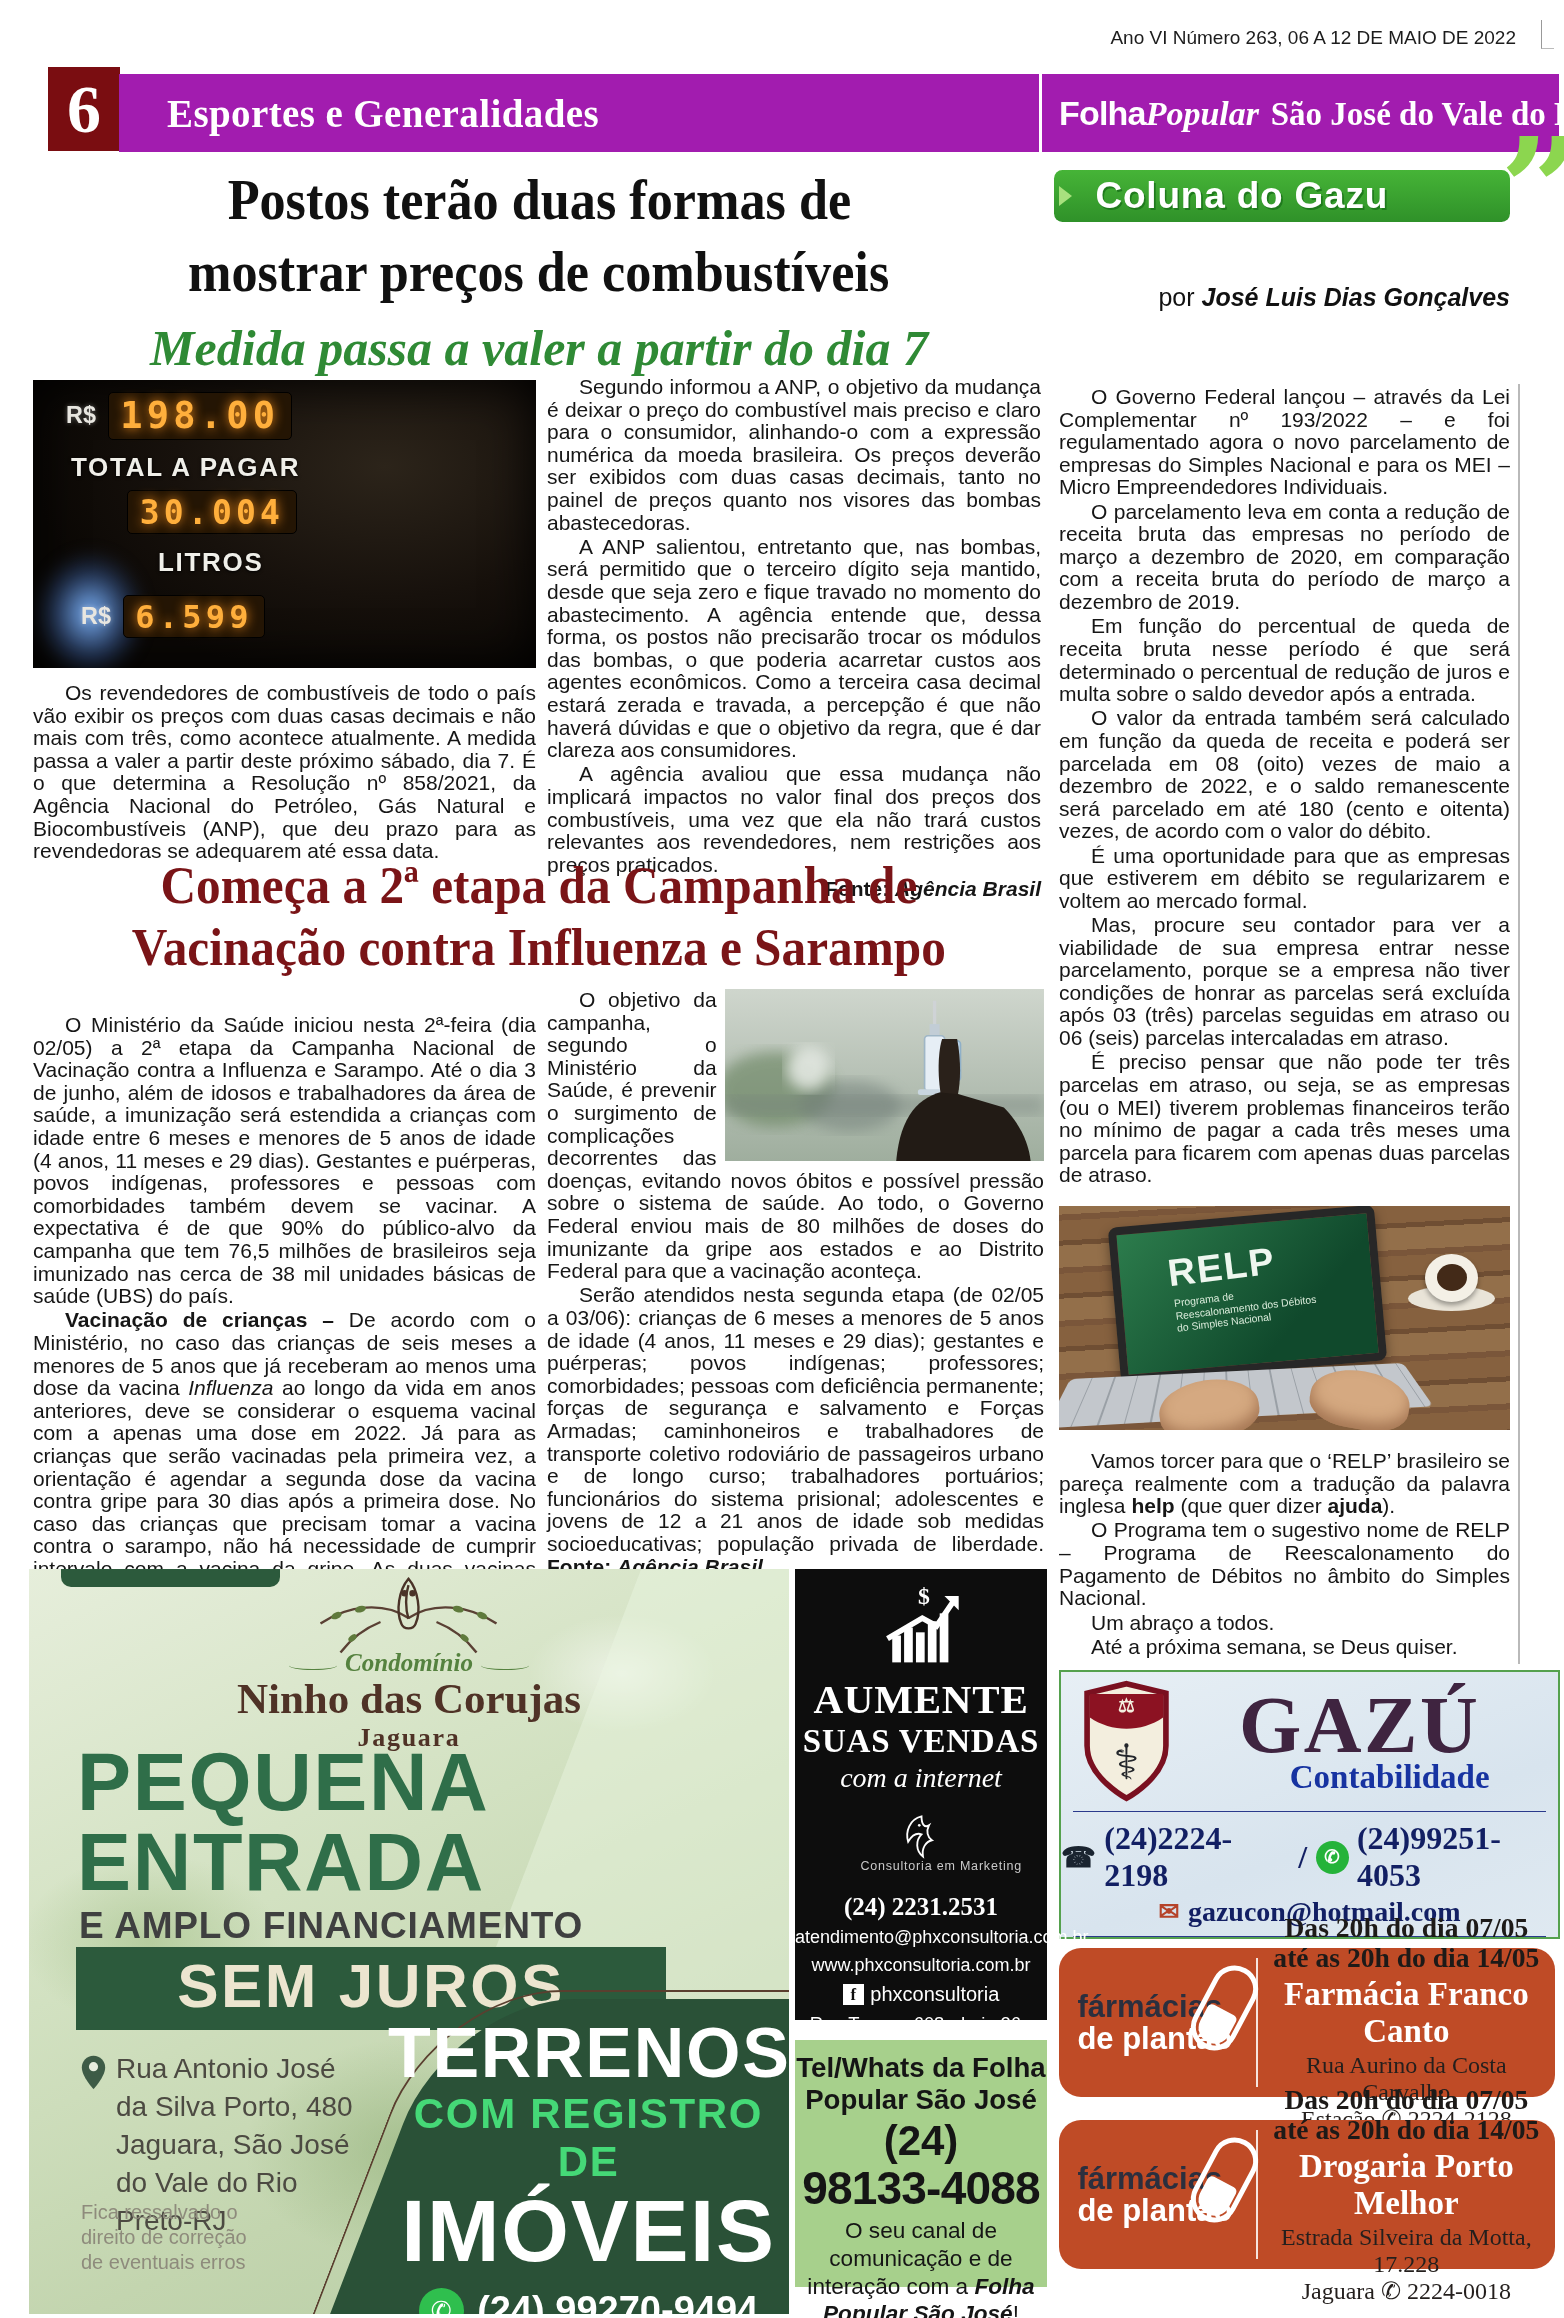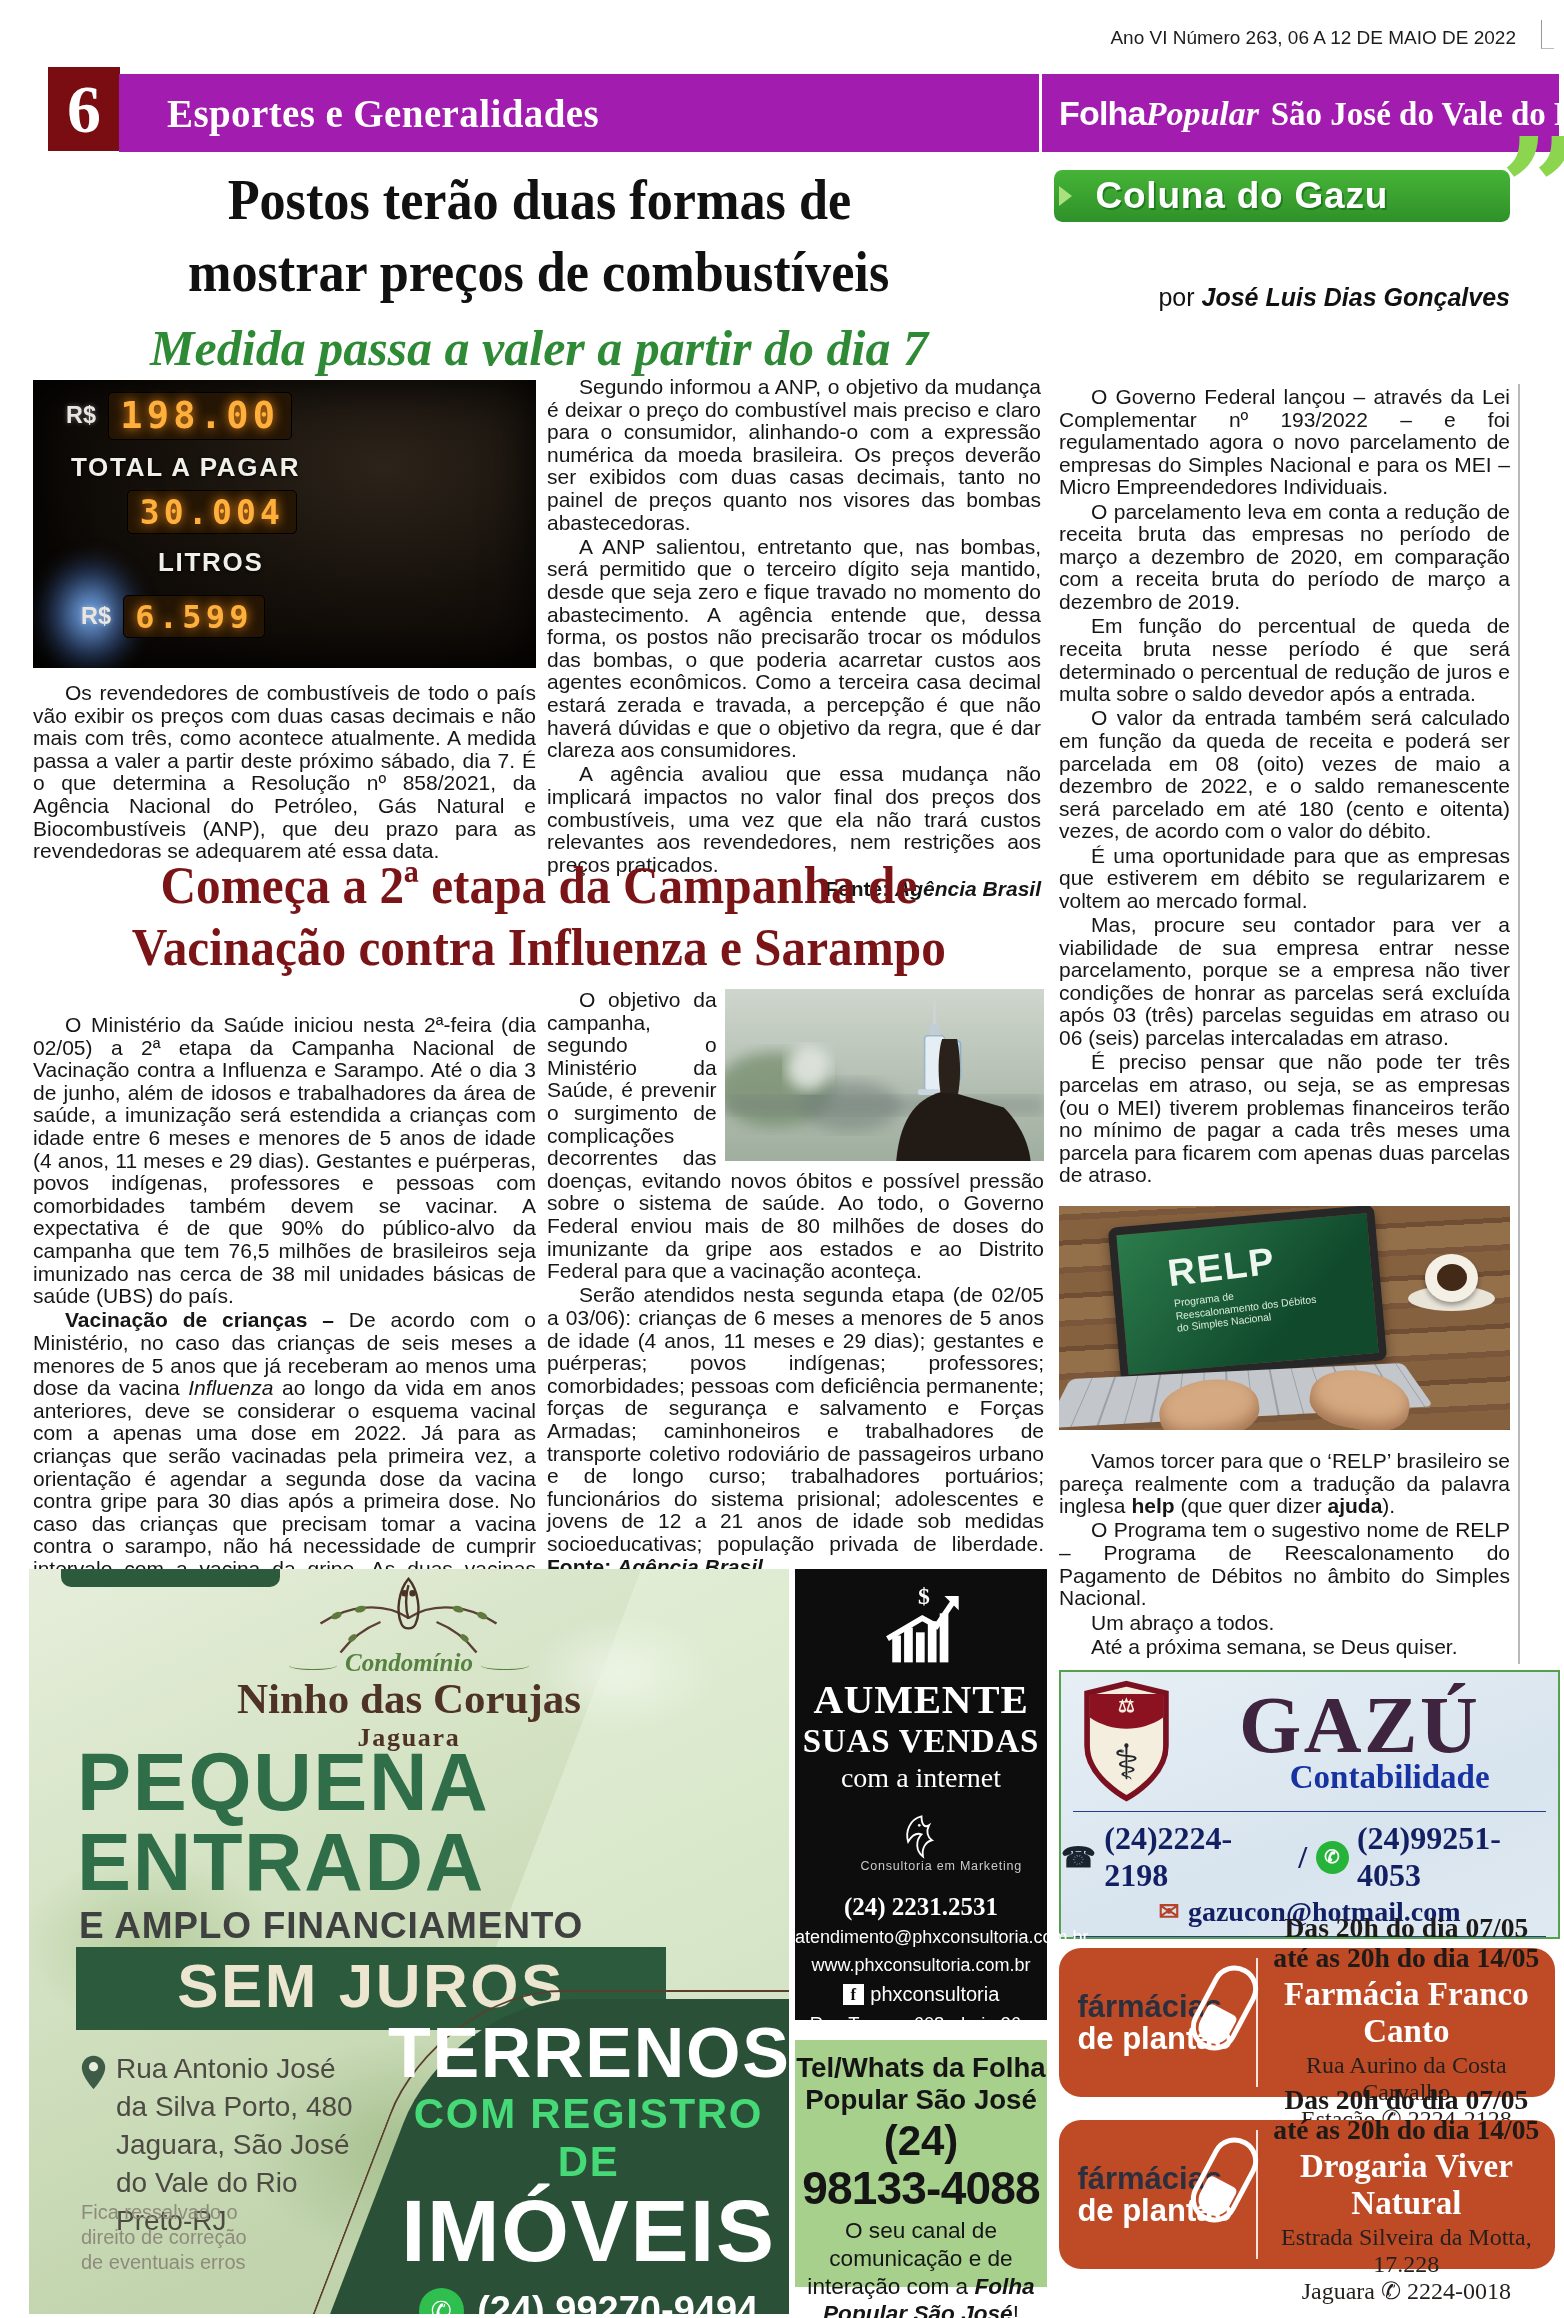--- a/index.html
+++ b/index.html
@@ -140,21 +140,21 @@
   .lots-text .t1{font-weight:900;font-size:70px;line-height:74px;letter-spacing:1.7px;}
   .lots-text .t2{font-weight:800;font-size:42px;line-height:48px;color:#45d977;letter-spacing:1.7px;}
   .lots-text .t3{font-weight:900;font-size:87px;line-height:90px;letter-spacing:1.7px;}
   .lots-text .phone-row{display:flex;align-items:center;justify-content:center;gap:13.4px;margin-top:11.7px;}
   .lots-text .phone-row .wa{width:45px;height:45px;font-size:25px;background:#2fbf4e;}
   .lots-text .pnum{font-weight:900;font-size:38px;}
   
   .phx{position:absolute;left:795px;top:1569px;width:252px;height:451px;background:#0d0d0d;color:#fff;text-align:center;box-sizing:border-box;padding-top:16.7px;}
   .phx .h1{font-family:"Liberation Serif",serif;font-weight:900;font-size:41px;letter-spacing:0.8px;margin-top:6.7px;}
   .phx .h2{font-family:"Liberation Serif",serif;font-weight:900;font-size:33px;letter-spacing:0.8px;}
-  .phx .tag{font-family:"Liberation Serif",serif;font-size:28px;margin-top:1.7px;}
+  .phx .tag{font-family:"Liberation Serif",serif;font-style:italic;font-size:28px;margin-top:1.7px;}
   .phx .brandrow{display:flex;align-items:center;justify-content:center;gap:6.7px;margin-top:18.4px;}
   .phx .bsub{font-size:12.5px;color:#c9c9c9;letter-spacing:0.8px;margin-top:-5px;text-align:right;padding-right:25px;}
   .phx .phone{font-family:"Liberation Serif",serif;font-weight:bold;font-size:25px;margin-top:20px;}
   .phx .small{font-size:18px;line-height:22.6px;margin-top:5px;}
   .phx .fbrow{display:flex;align-items:center;justify-content:center;gap:6.7px;margin-top:6.7px;font-size:20px;}
   .phx .f{display:inline-flex;width:21px;height:21px;background:#fff;color:#0d0d0d;font-weight:bold;align-items:center;justify-content:center;font-family:"Liberation Serif",serif;font-size:16.7px;}
   .phx .addr{font-size:18.4px;margin-top:6.7px;}
   
   .fcontact{position:absolute;left:795px;top:2040px;width:252px;height:247px;background:#a7d08c;color:#151515;
             text-align:center;box-sizing:border-box;padding-top:11.7px;}
@@ -351,21 +351,21 @@
       <div class="pill">
           <div class="fill"></div>
         </div>
     </div>
     <div class="vline"></div>
     <div class="right">
       <div class="dates">
         <span>Das 20h do dia 07/05</span><br>
         <span>até as 20h do dia 14/05</span>
       </div>
-      <div class="pname">Drogaria Viver Natural</div>
+      <div class="pname">Drogaria Porto Melhor</div>
       <div class="paddr">Estrada Silveira da Motta, 17.228</div>
       <div class="pcity">Jaguara ✆ 2224-0018</div>
     </div>
   </div>
 
   <div class="corujas">
     <div class="band2"></div>
     <div class="tab"></div>
     <div class="logo">
       <svg width="217" height="80" viewBox="0 0 260 100">

